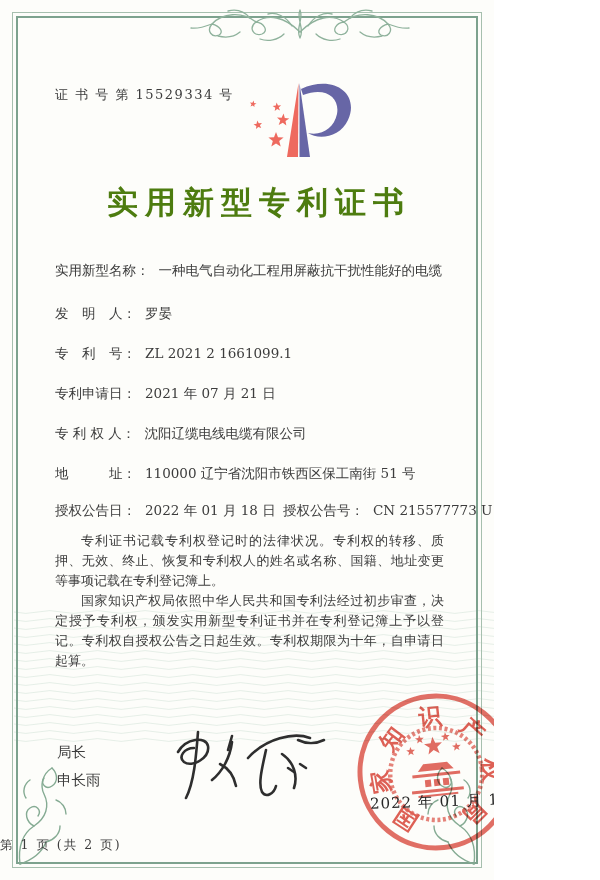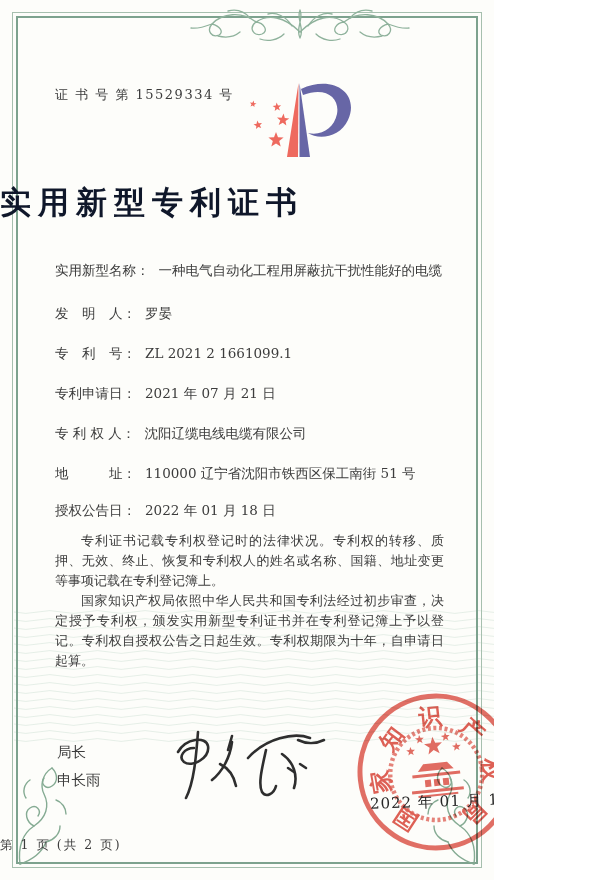--- a/index.html
+++ b/index.html
@@ -9,22 +9,22 @@
   .border-outer{position:absolute;inset:12px;border:1px solid #a6bfae;pointer-events:none;}
   .border-inner{position:absolute;inset:16px;border:2px solid var(--green,#7da28e);pointer-events:none;}
   #bg-waves{position:absolute;left:14px;top:606px;width:572px;height:256px;}
   #top-orn{position:absolute;left:190px;top:6px;width:220px;height:46px;}
   .corner{position:absolute;width:62px;height:104px;}
   #corn-l{left:12px;top:764px;}
   #corn-r{right:12px;top:764px;transform:scaleX(-1);}
   .cert-no{position:absolute;left:55px;top:86px;font-size:13px;letter-spacing:1.5px;}
   #logo{position:absolute;left:230px;top:76px;width:145px;height:92px;}
   #qr{position:absolute;left:494px;top:82px;width:63px;height:63px;}
-  .title{position:absolute;left:0;top:182px;width:100%;
-         font-size:31px;font-weight:600;letter-spacing:7px;color:#0f172a;white-space:nowrap;}
+  .title{position:absolute;left:12px;top:182px;width:100%;text-align:center;
+         font-size:31px;font-weight:600;letter-spacing:7px;color:#4d7c0f;white-space:nowrap;}
   .fields{position:absolute;left:55px;top:262px;right:50px;font-size:13.5px;}
   .frow{position:absolute;left:0;right:0;white-space:nowrap;}
   .flabel{display:inline-block;}
   .fvalue{margin-left:9px;}
   .pair2{position:absolute;left:228px;top:0;}
   .paras{position:absolute;left:55px;right:50px;top:531px;font-size:13px;line-height:20px;
          text-align:justify;}
   .paras p{margin:0;text-indent:2em;}
   .signer{position:absolute;left:57px;top:738px;font-size:14.5px;line-height:28px;}
   #sig{position:absolute;left:148px;top:724px;width:220px;height:92px;}
@@ -243,20 +243,23 @@
       <span class="flabel">专利申请日：</span><span class="fvalue">2021 年 07 月 21 日</span>
     </div>
     <div class="frow" style="top:163px">
       <span class="flabel">专 利 权 人：</span><span class="fvalue">沈阳辽缆电线电缆有限公司</span>
     </div>
     <div class="frow" style="top:203px">
       <span class="flabel">地　　　址：</span><span class="fvalue">110000 辽宁省沈阳市铁西区保工南街 51 号</span>
     </div>
     <div class="frow" style="top:240px">
       <span class="flabel">授权公告日：</span><span class="fvalue">2022 年 01 月 18 日</span>
+      <span class="pair2">
+        <span class="flabel">授权公告号：</span><span class="fvalue">CN 215577773 U</span>
+      </span>
     </div>
   </div>
 
   <div class="paras">
     <p>专利证书记载专利权登记时的法律状况。专利权的转移、质押、无效、终止、恢复和专利权人的姓名或名称、国籍、地址变更等事项记载在专利登记簿上。</p>
     <p>国家知识产权局依照中华人民共和国专利法经过初步审查，决定授予专利权，颁发实用新型专利证书并在专利登记簿上予以登记。专利权自授权公告之日起生效。专利权期限为十年，自申请日起算。</p>
   </div>
 
   <div class="signer">
     <div>局长</div>

